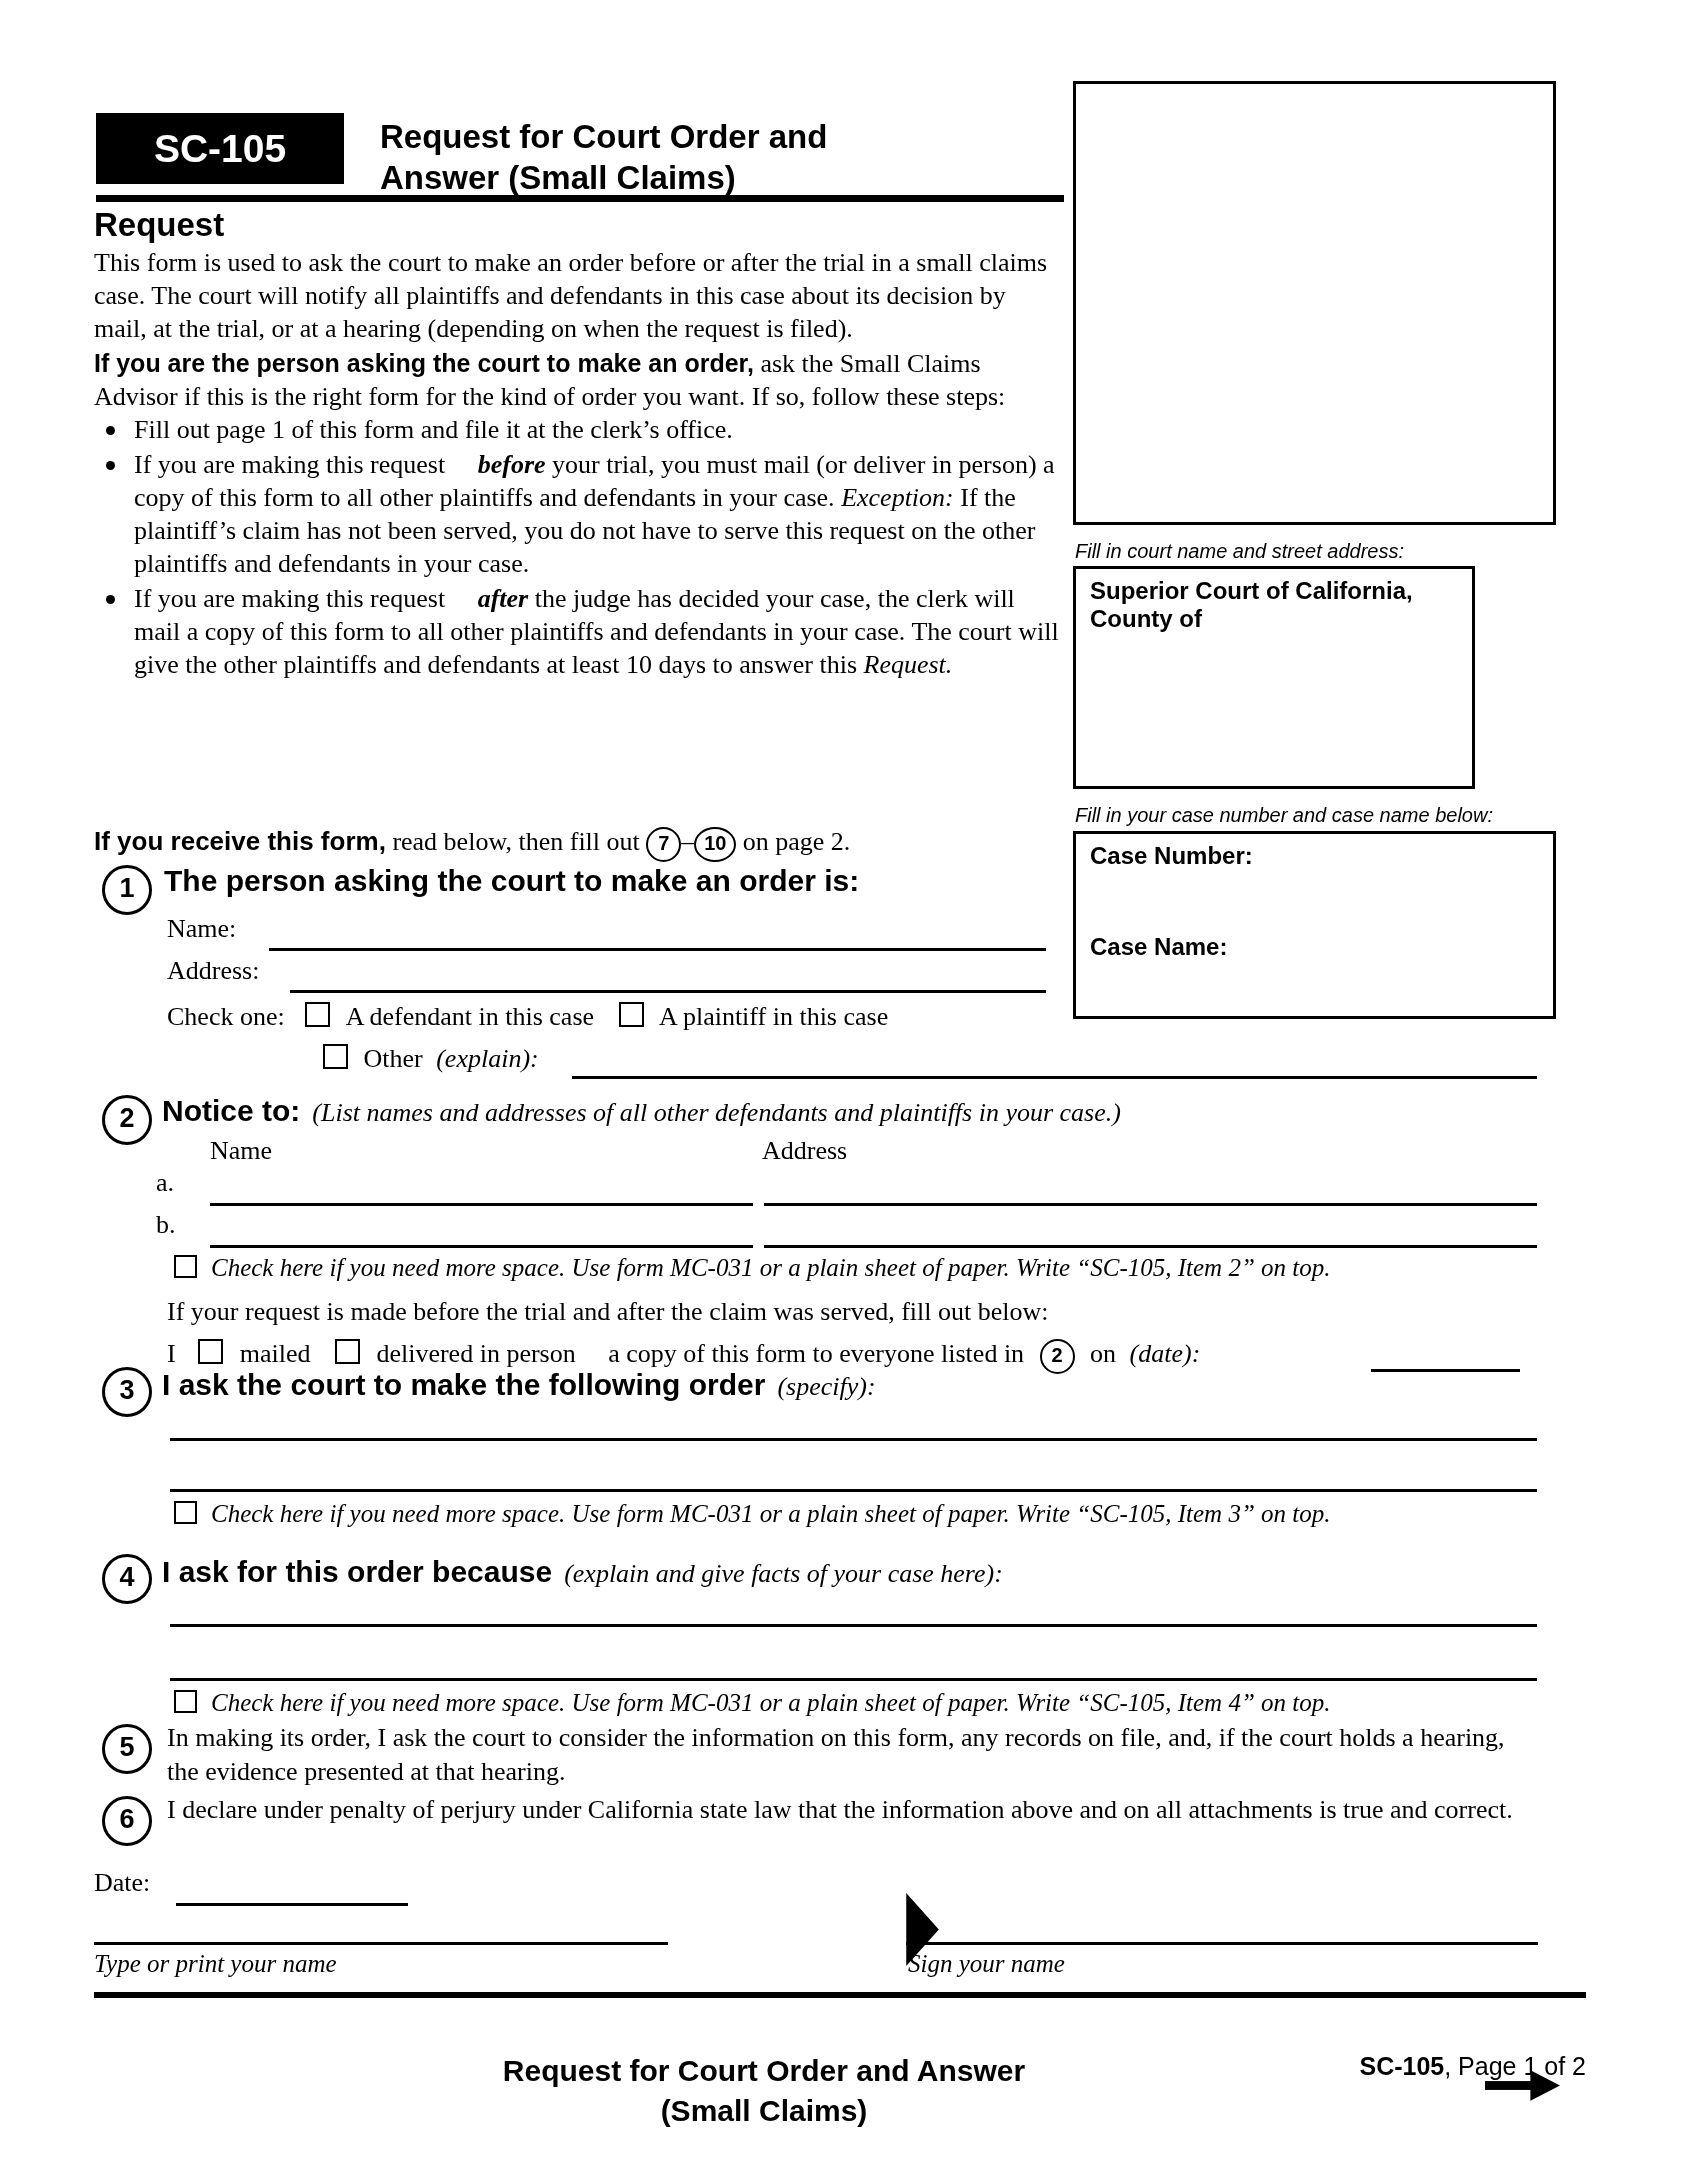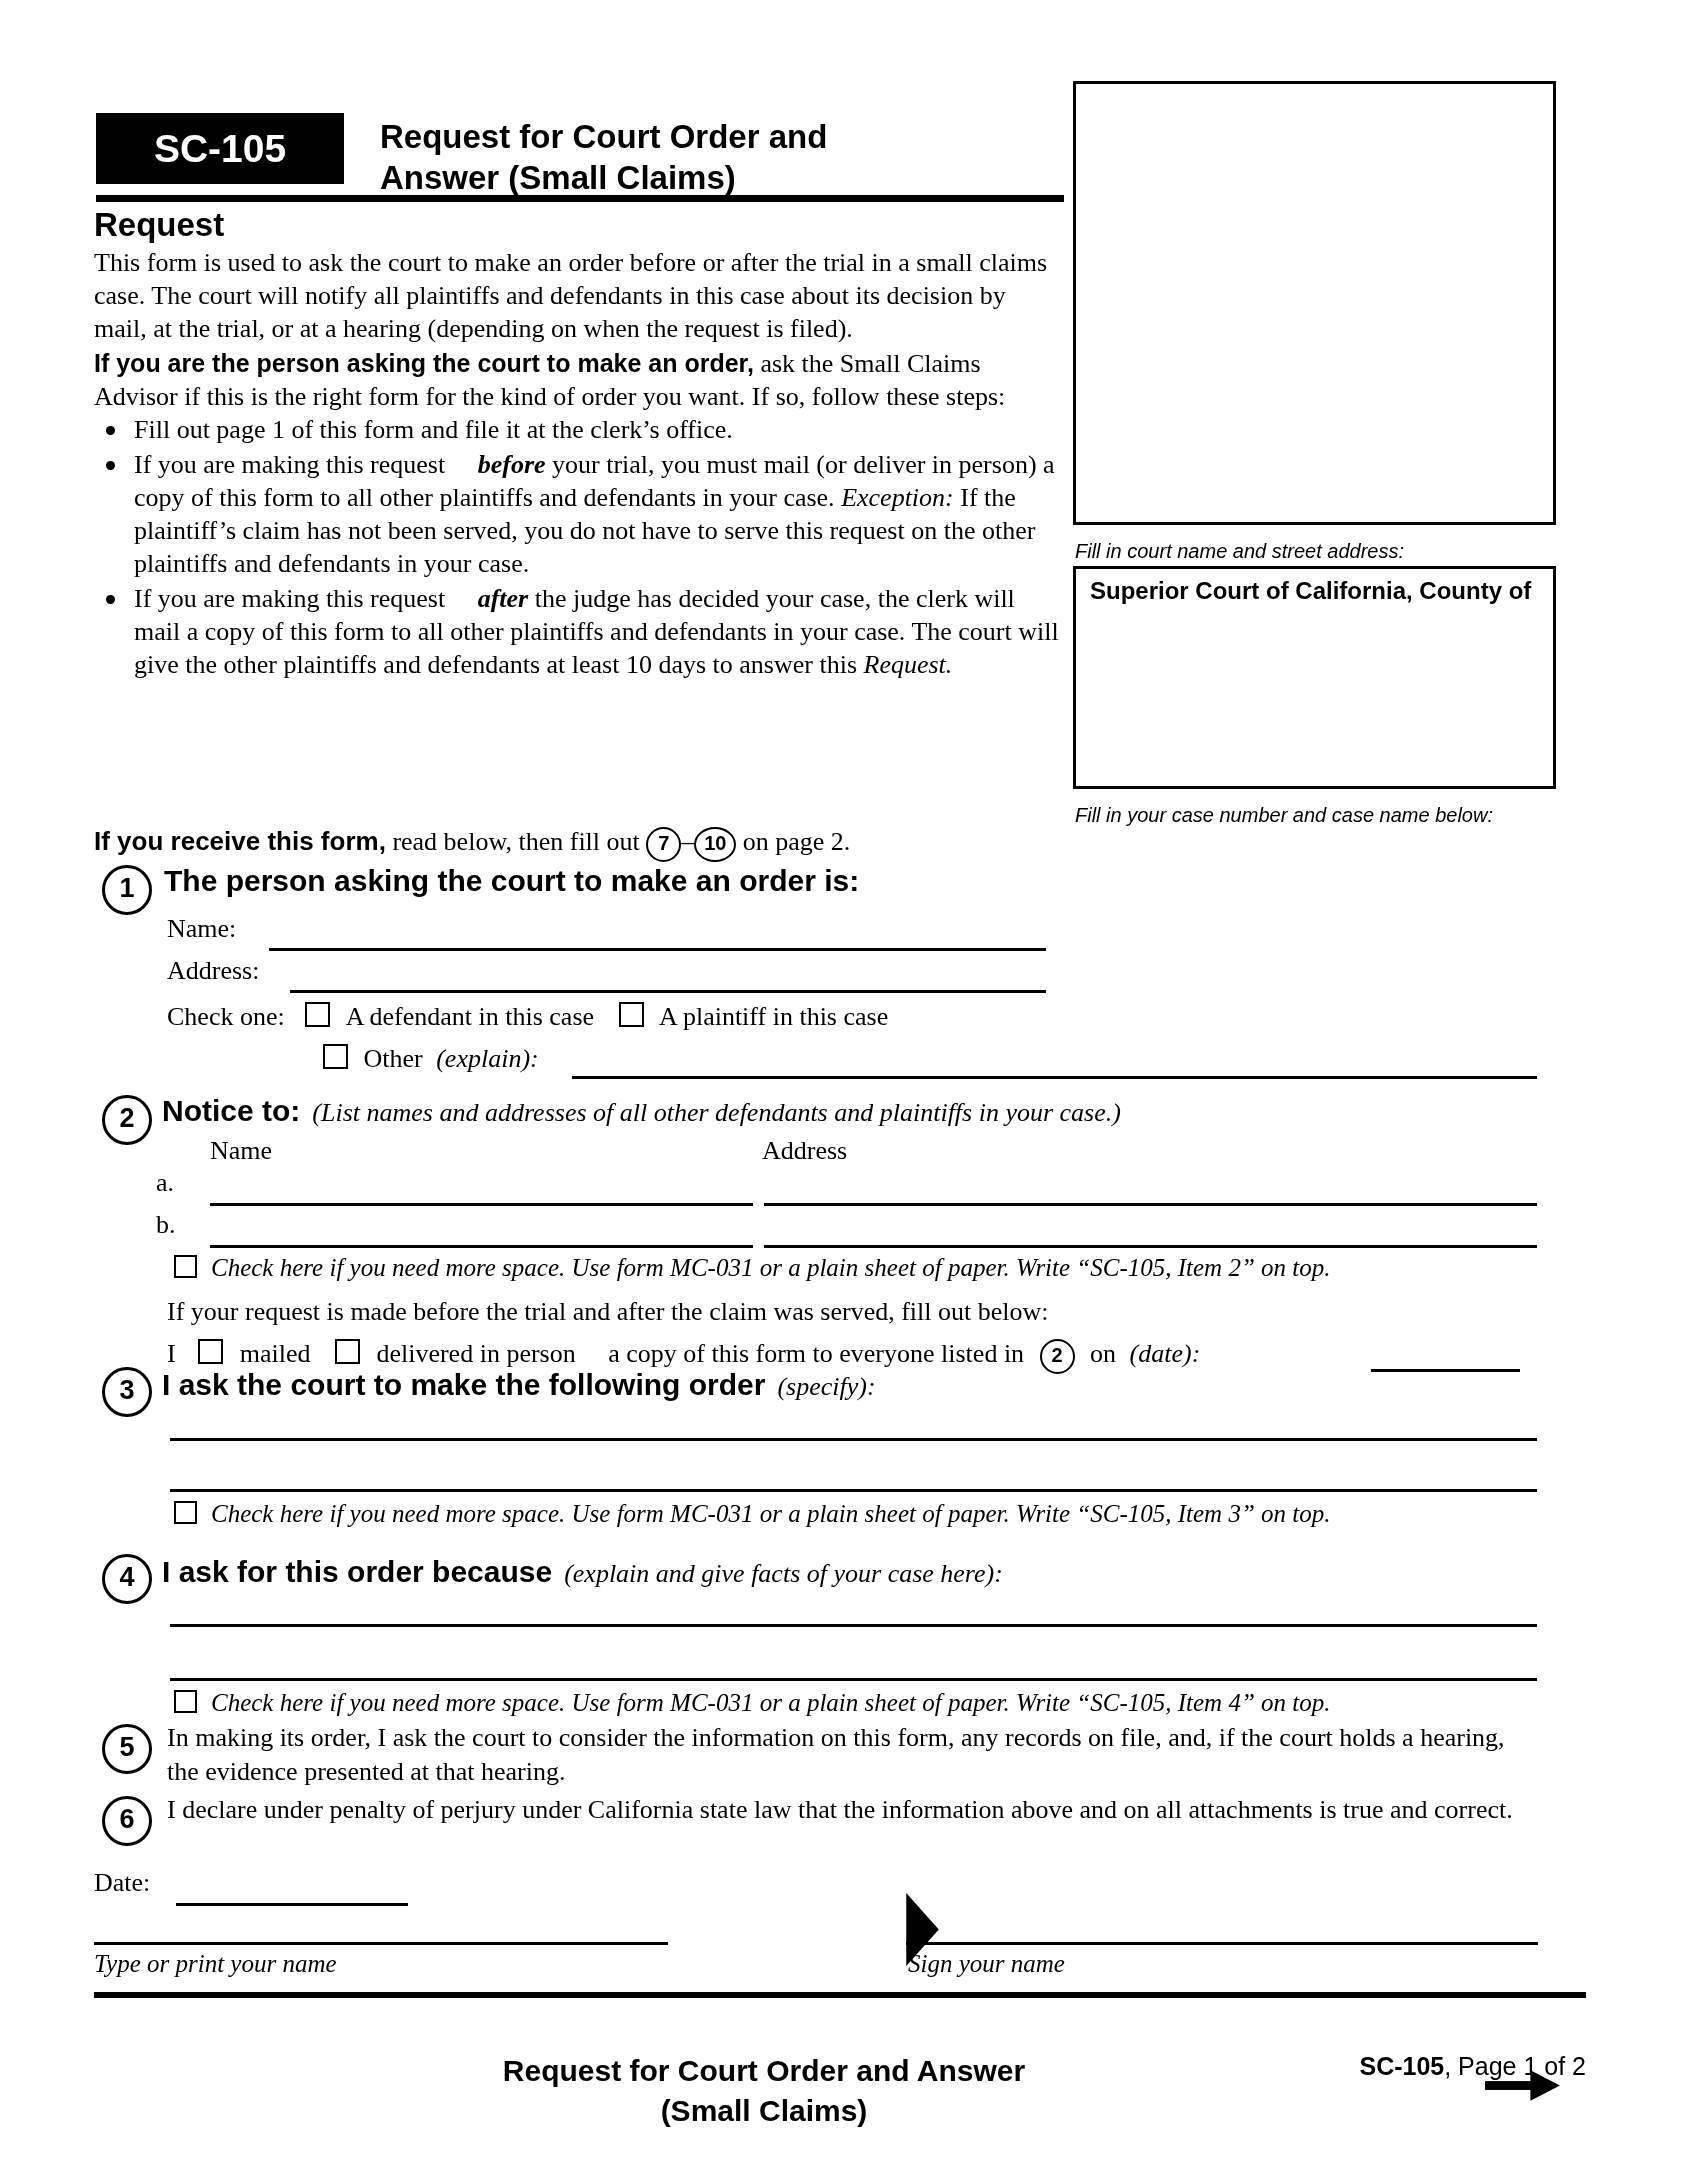--- a/index.html
+++ b/index.html
@@ -162,25 +162,29 @@
   </div>
 
   <div class="recv">
     <span class="b-sans" style="font-size:26px">If you receive this form,</span><span> read below, then fill out </span><span class="cnum sm2">7</span><span>–</span><span class="cnum sm2" style="width:38px;border-radius:50%">10</span><span> on page 2.</span>
   </div>
 
   <div class="rlabel" style="left:1079px; top:75px;">Clerk stamps date here when form is filed.</div>
   <div class="rbox" style="left:1073px; top:69px; width:483px; height:444px;"></div>
 
   <div class="rlabel" style="left:1075px; top:528px;">Fill in court name and street address:</div>
-  <div class="rbox" style="left:1073px; top:554px; width:483px; height:223px;">
+  <div class="rbox" style="left:1073px; top:554px; width:402px; height:223px;">
     <div class="rbox-inner" style="left:14px; top:8px;">Superior Court of California, County of</div>
   </div>
 
   <div class="rlabel" style="left:1075px; top:792px;">Fill in your case number and case name below:</div>
+  <div class="rbox" style="left:1073px; top:819px; width:483px; height:188px;">
+    <div class="rbox-inner" style="left:14px; top:8px;">Case Number:</div>
+    <div class="rbox-inner" style="left:14px; top:99px;">Case Name:</div>
+  </div>
 
   <div class="item-num" style="top:853px;">1</div>
   <div style="position:absolute; left:164px; top:852px;" class="item-head">The person asking the court to make an order is:</div>
 
   <div style="position:absolute; left:167px; top:902px; font-size:26px;">Name:</div>
   <div class="fl" style="left:269px; top:936px; width:777px;"></div>
 
   <div style="position:absolute; left:167px; top:944px; font-size:26px;">Address:</div>
   <div class="fl" style="left:290px; top:978px; width:756px;"></div>
 

